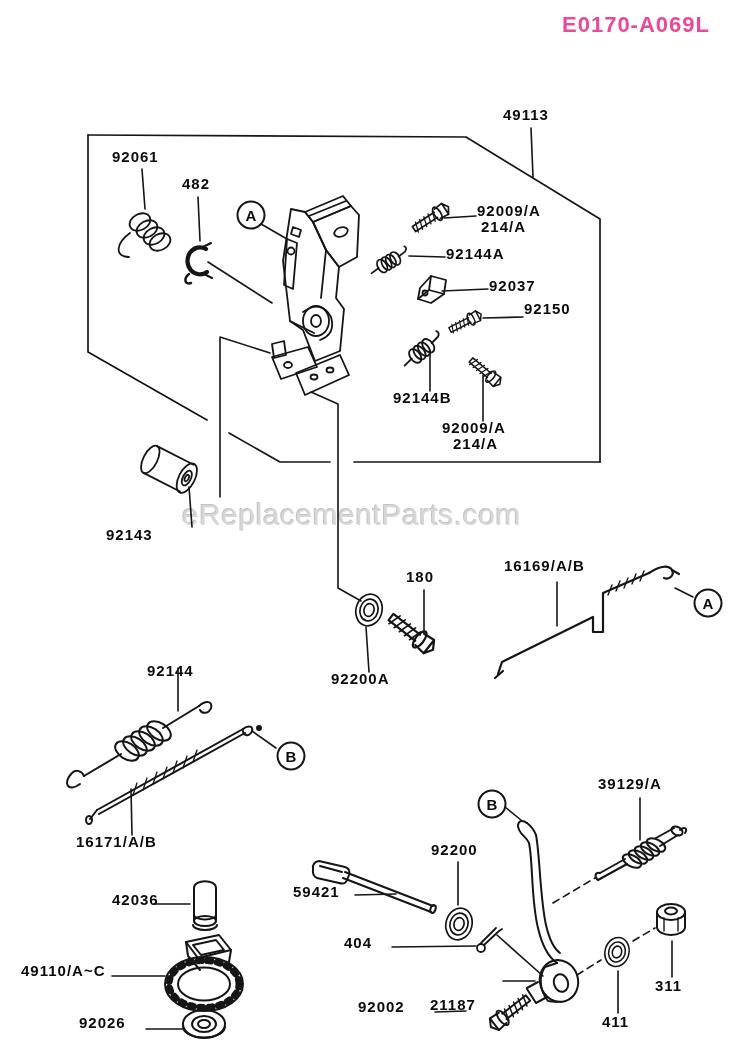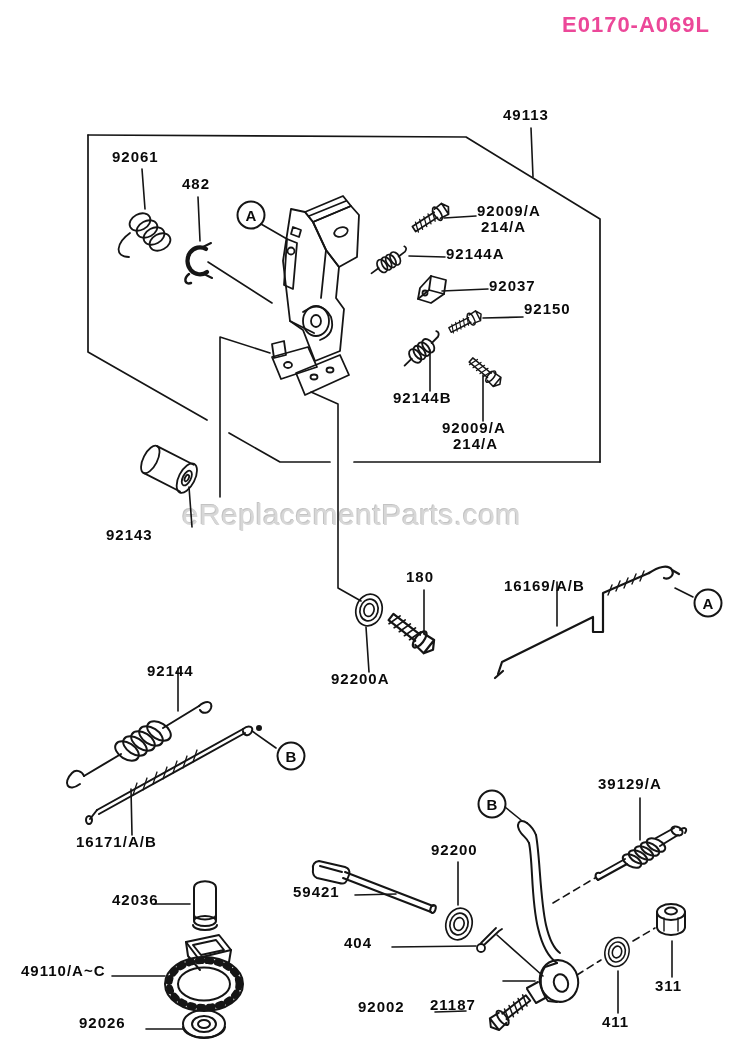--- a/index.html
+++ b/index.html
@@ -284,21 +284,21 @@
       <div class="part-label" style="left: 182px; top: 176px;">482</div>
       <div class="part-label" style="left: 477px; top: 203px;">92009/A</div>
       <div class="part-label" style="left: 481px; top: 219px;">214/A</div>
       <div class="part-label" style="left: 446px; top: 246px;">92144A</div>
       <div class="part-label" style="left: 489px; top: 278px;">92037</div>
       <div class="part-label" style="left: 524px; top: 301px;">92150</div>
       <div class="part-label" style="left: 393px; top: 390px;">92144B</div>
       <div class="part-label" style="left: 442px; top: 420px;">92009/A</div>
       <div class="part-label" style="left: 453px; top: 436px;">214/A</div>
       <div class="part-label" style="left: 106px; top: 527px;">92143</div>
-      <div class="part-label" style="left: 504px; top: 558px; margin-top: 20px;">16169/A/B</div>
+      <div class="part-label" style="left: 504px; top: 558px;">16169/A/B</div>
       <div class="part-label" style="left: 406px; top: 569px;">180</div>
       <div class="part-label" style="left: 147px; top: 645px; margin-top: 18px;">92144</div>
       <div class="part-label" style="left: 331px; top: 671px;">92200A</div>
       <div class="part-label" style="left: 76px; top: 834px;">16171/A/B</div>
       <div class="part-label" style="left: 598px; top: 776px;">39129/A</div>
       <div class="part-label" style="left: 431px; top: 842px;">92200</div>
       <div class="part-label" style="left: 88px; top: 892px; margin-left: 24px;">42036</div>
       <div class="part-label" style="left: 293px; top: 884px;">59421</div>
       <div class="part-label" style="left: 344px; top: 935px;">404</div>
       <div class="part-label" style="left: 21px; top: 963px;">49110/A~C</div>

